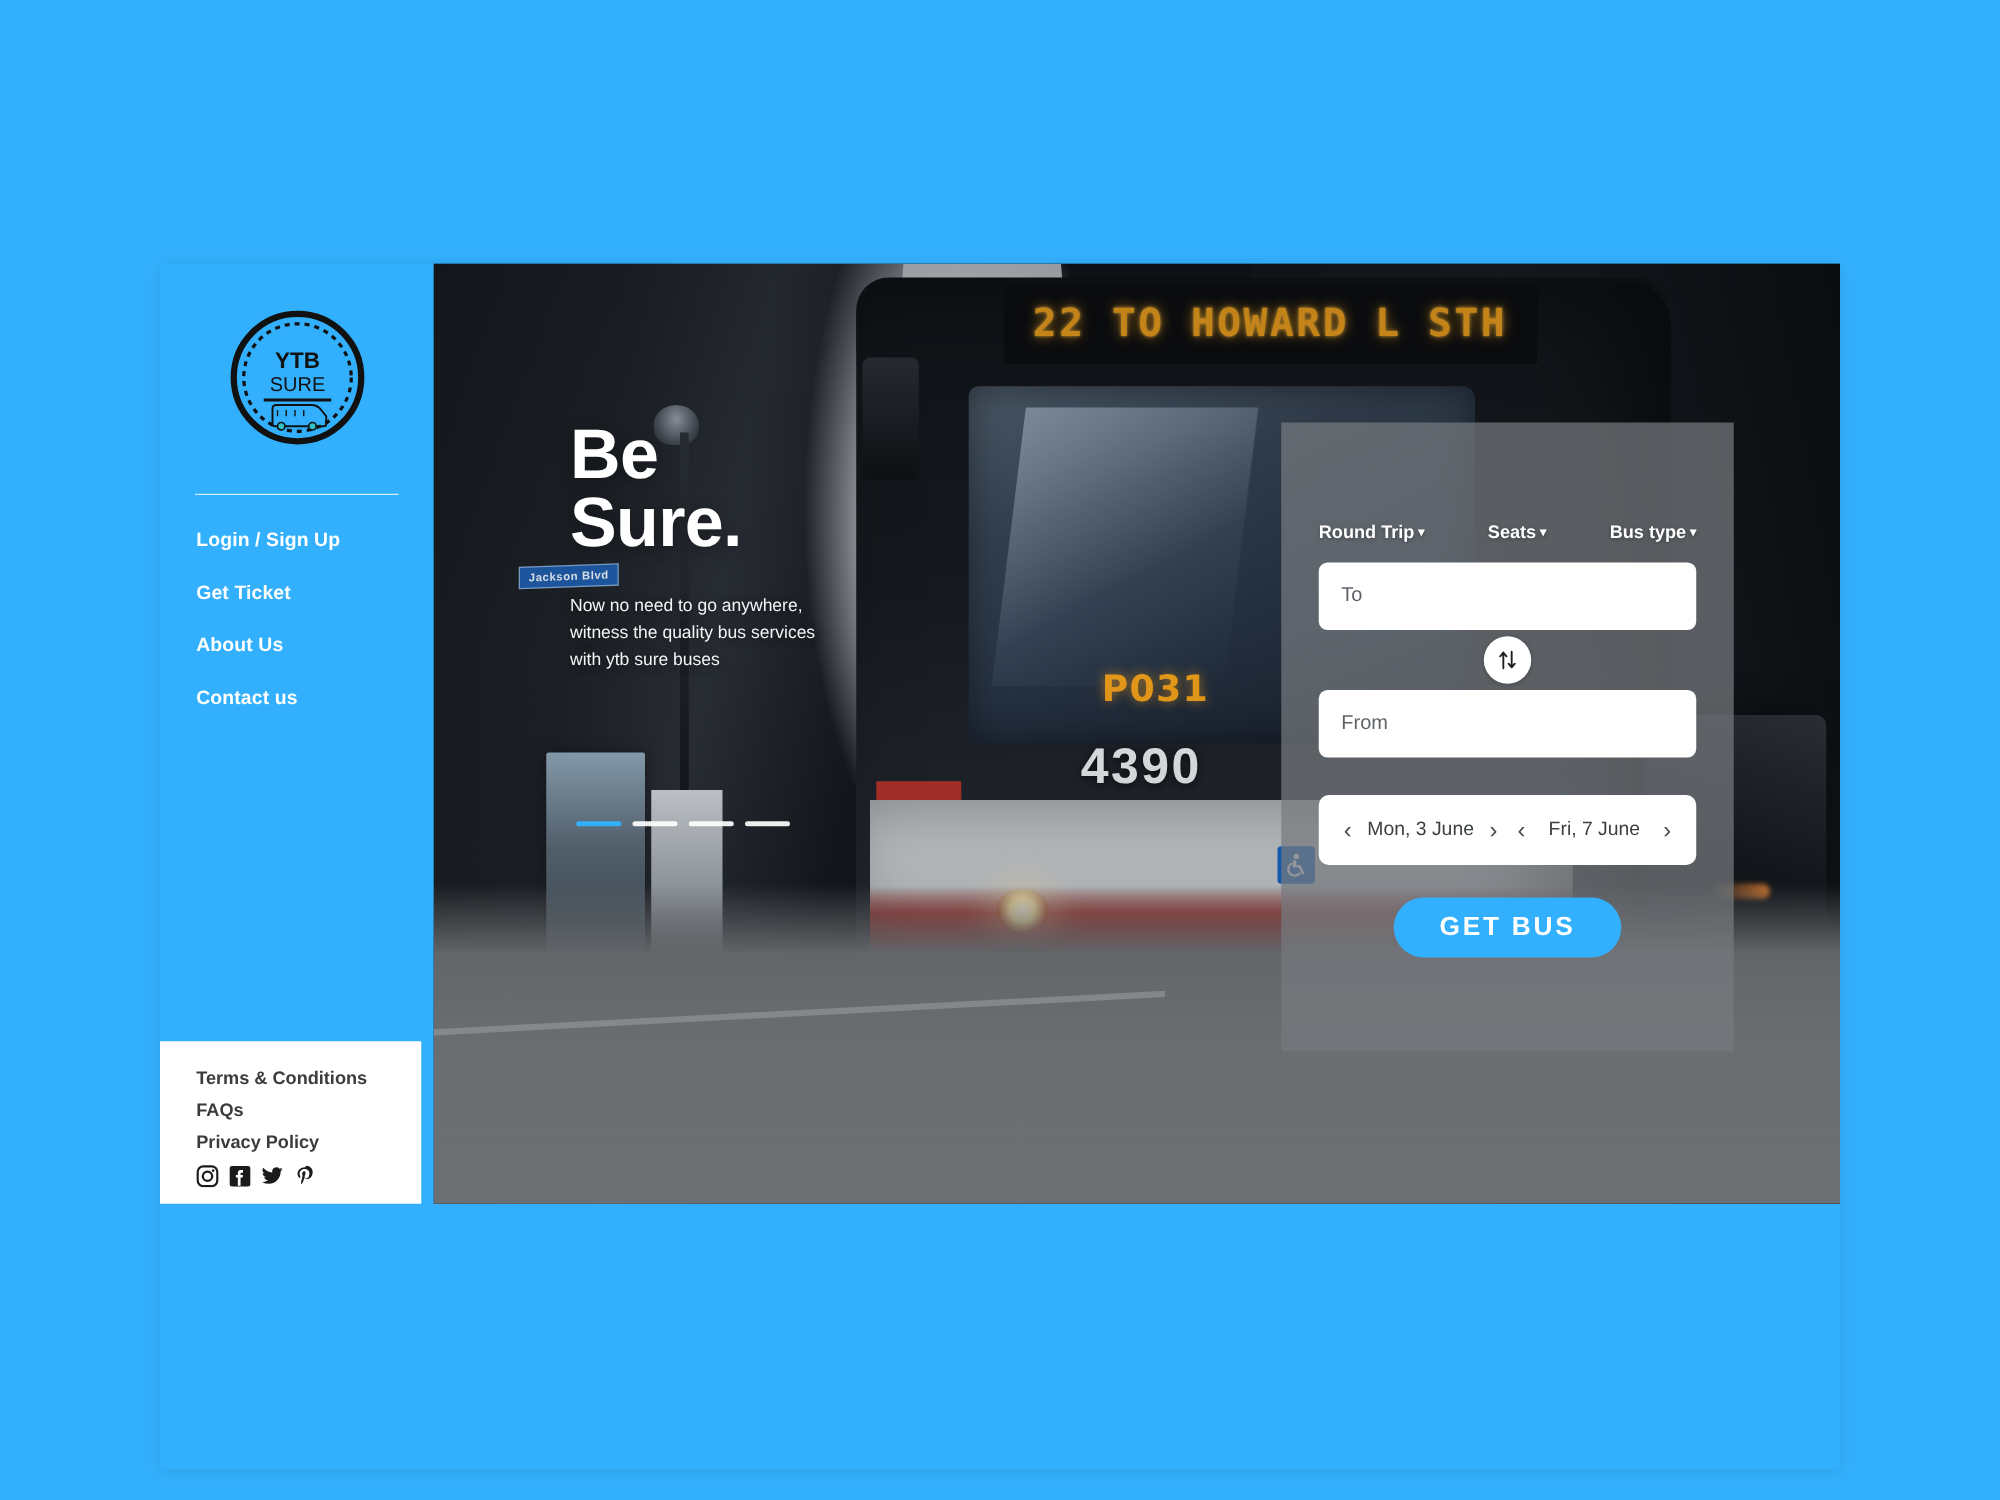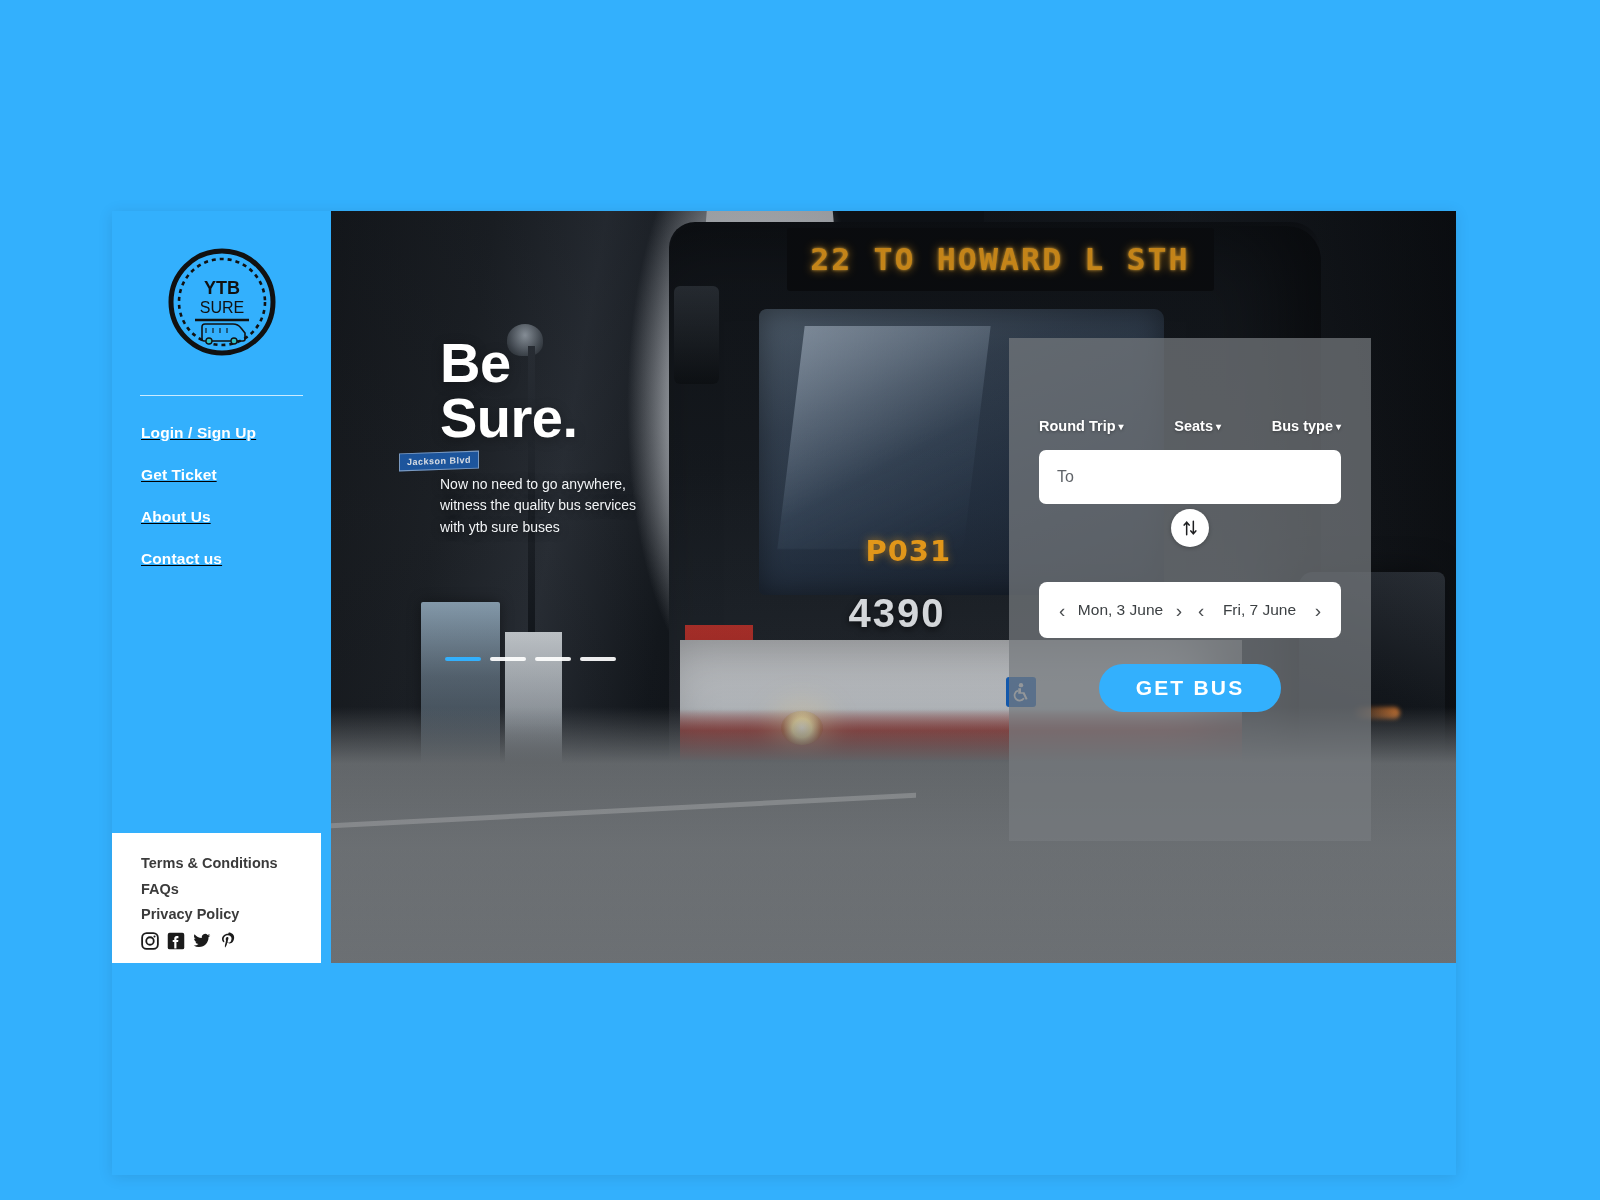--- a/index.html
+++ b/index.html
@@ -16,21 +16,21 @@
 
   
   #page {
     position: relative;
     width: 1600px;
     height: 1200px;
   }
 
   #card {
     position: absolute;
-    left: 112px;
+    left: 128px;
     top: 211px;
     width: 1344px;
     height: 964px;
     display: flex;
     box-shadow: 0 2px 14px rgba(0,0,0,0.10);
   }
 
   
   #sidebar {
     position: relative;
@@ -51,21 +51,20 @@
   .logo-divider {
     width: 163px;
     height: 1px;
     background: rgba(255,255,255,0.75);
     margin: 37px auto 0 auto;
   }
 
   #nav {
     margin-top: 28px;
     padding-left: 29px;
-    text-decoration: underline;
   }
   .nav-item {
     color: #ffffff;
     font-size: 15.5px;
     font-weight: bold;
     letter-spacing: 0.1px;
     margin-bottom: 25px;
     cursor: pointer;
     line-height: 1.1;
   }
@@ -706,20 +705,21 @@
 
         <div id="swap-row">
           <div id="swap-btn">
             <svg viewBox="0 0 24 24" width="20" height="20" aria-hidden="true">
               <path d="M8 20V5M8 5L5 8.5M8 5l3 3.5" fill="none" stroke="#1e1f21" stroke-width="1.8" stroke-linecap="round" stroke-linejoin="round"></path>
               <path d="M16 4v15m0 0l3-3.5M16 19l-3-3.5" fill="none" stroke="#1e1f21" stroke-width="1.8" stroke-linecap="round" stroke-linejoin="round"></path>
             </svg>
           </div>
         </div>
 
+        <input class="field" type="text" placeholder="From" style="">
 
         <div id="date-bar">
           <div class="date-cell">
             <span class="chev">‹</span>
             <span class="date-label">Mon, 3 June</span>
             <span class="chev">›</span>
           </div>
           <div class="date-cell">
             <span class="chev">‹</span>
             <span class="date-label">Fri, 7 June</span>

